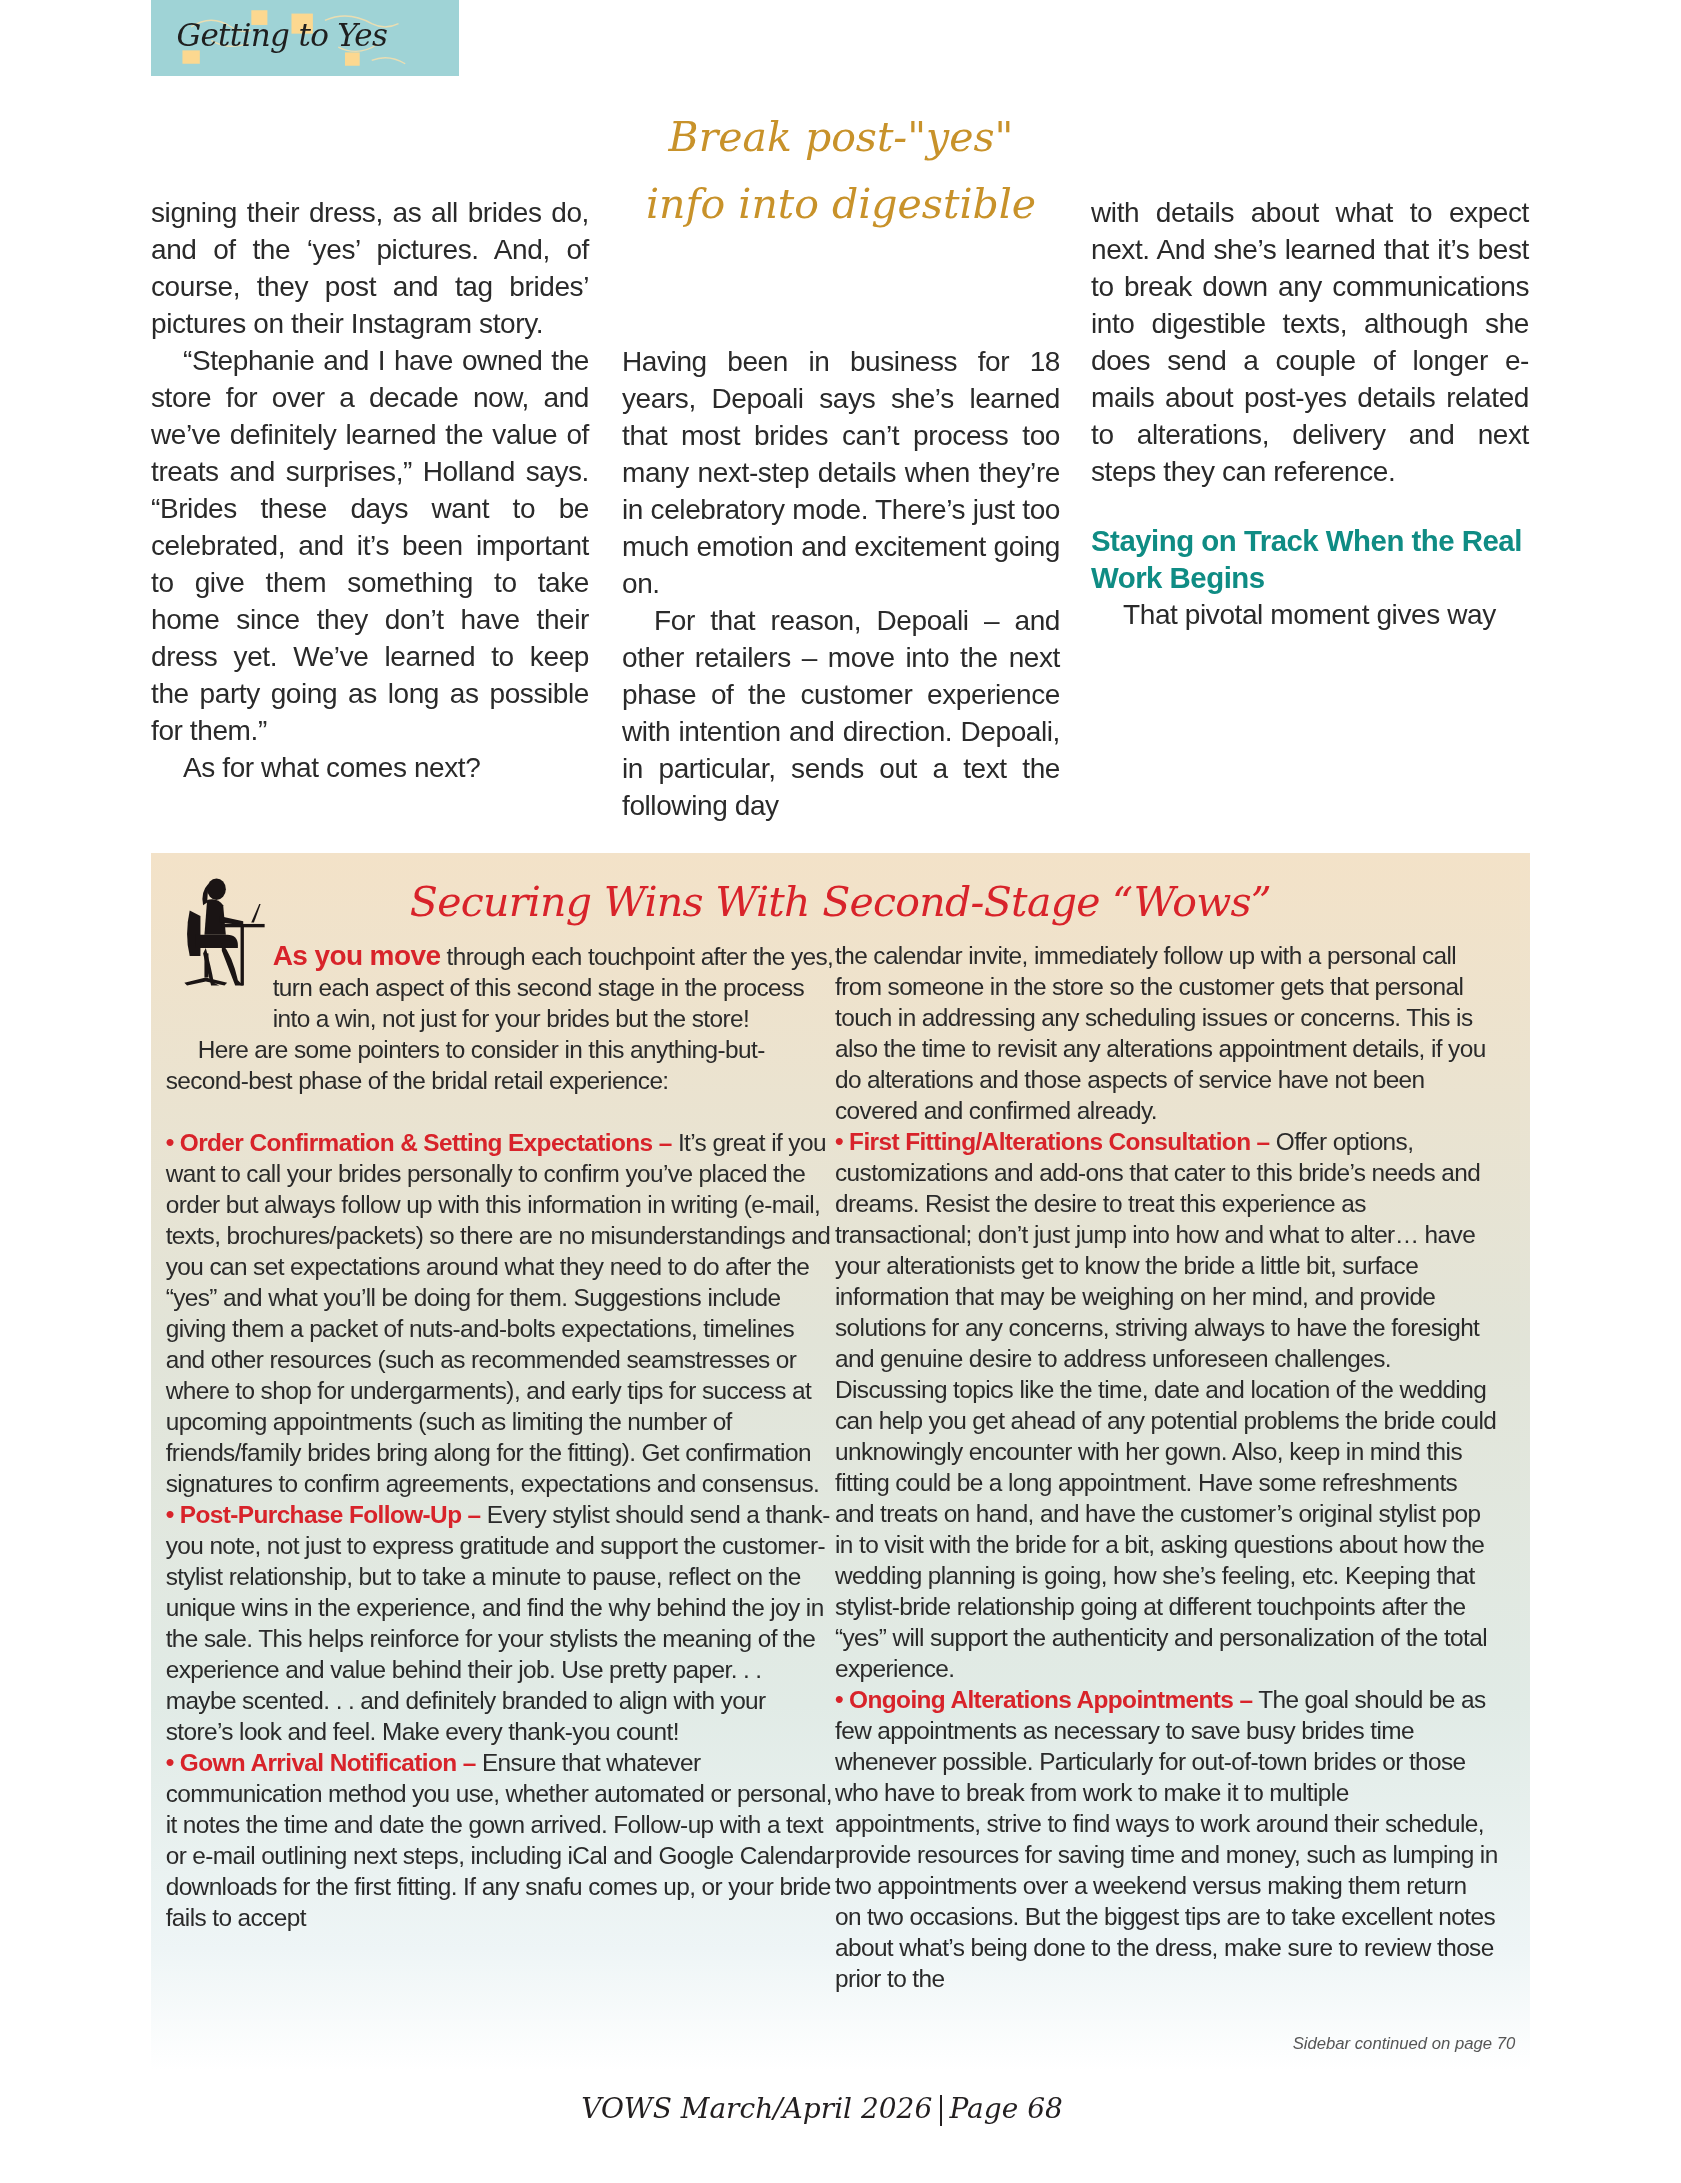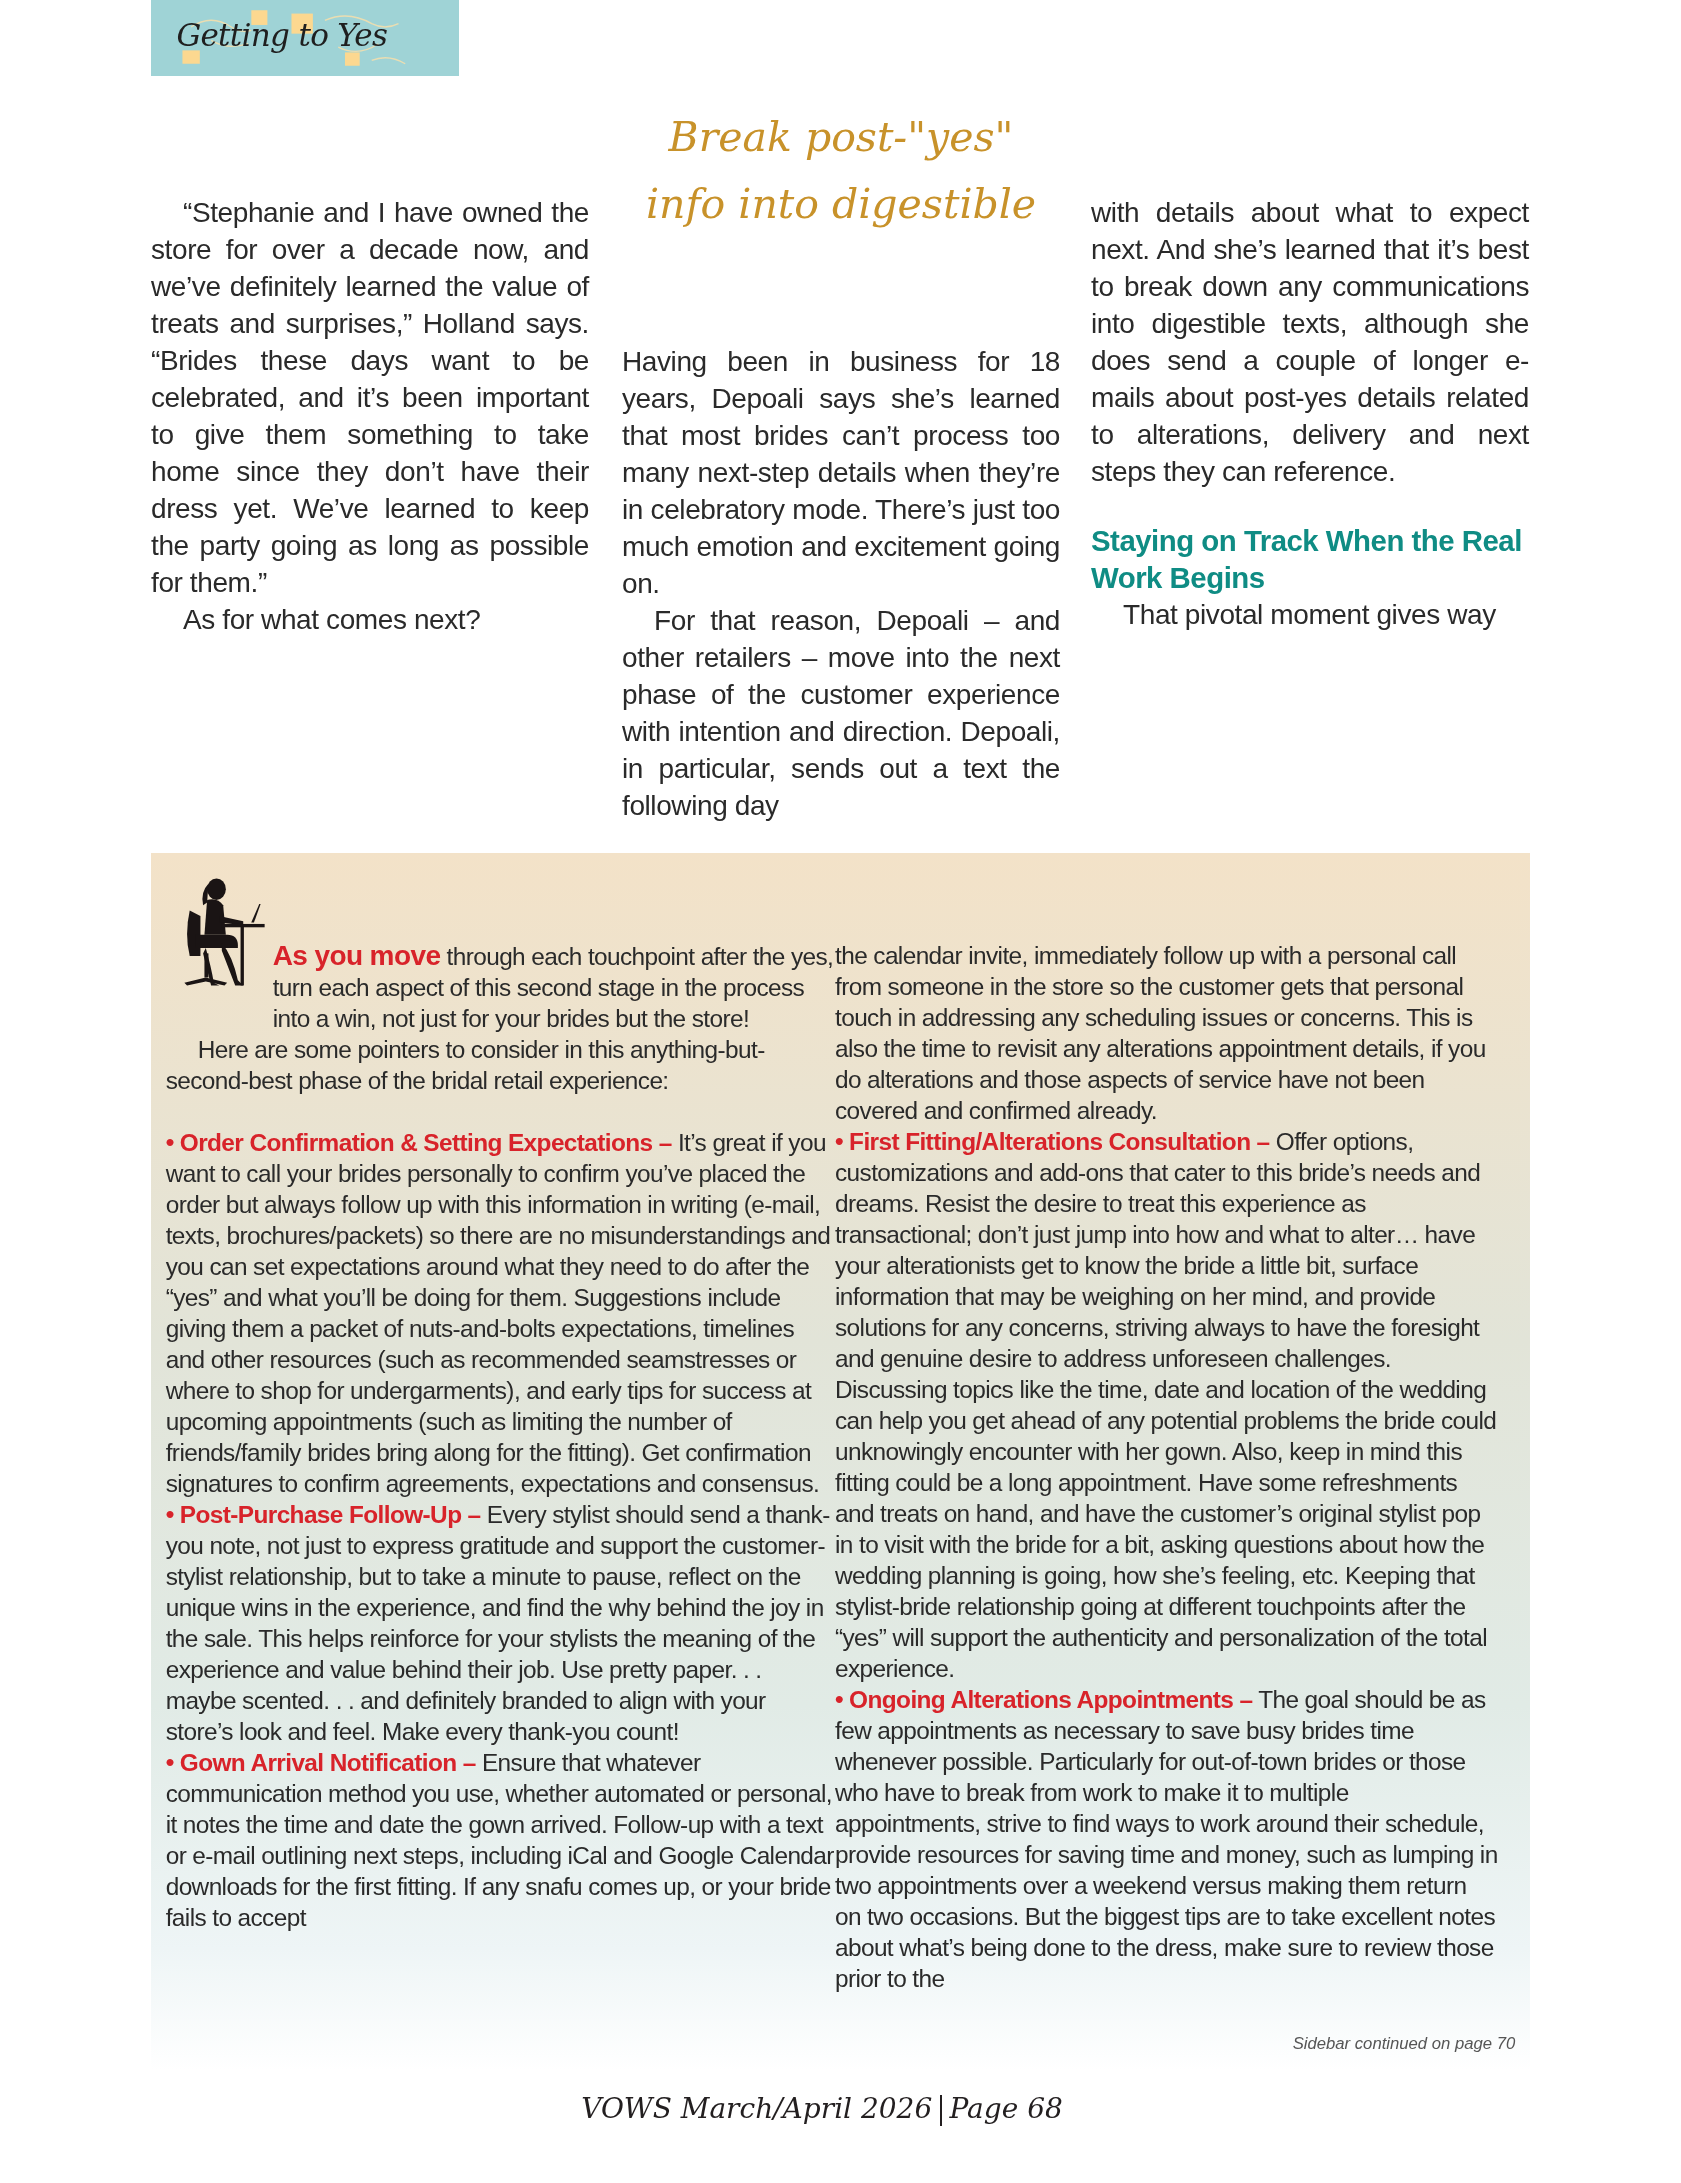--- a/index.html
+++ b/index.html
@@ -70,36 +70,38 @@
   </svg>
   <div class="banner-title">Getting to Yes</div>
 </div>
 
 <div class="pull-quote">
   <div>Break post-"yes"</div>
   <div>info into digestible</div>
 </div>
 
 <div class="col col1">
+  <p>signing their dress, as all brides do, and of the ‘yes’ pictures. And, of course, they post and tag brides’ pictures on their Instagram story.</p>
   <p class="ind">“Stephanie and I have owned the store for over a decade now, and we’ve definitely learned the value of treats and surprises,” Holland says. “Brides these days want to be celebrated, and it’s been important to give them something to take home since they don’t have their dress yet. We’ve learned to keep the party going as long as possible for them.”</p>
   <p class="ind">As for what comes next?</p>
 </div>
 
 <div class="col col2">
   <p>Having been in business for 18 years, Depoali says she’s learned that most brides can’t process too many next-step details when they’re in celebratory mode. There’s just too much emotion and excitement going on.</p>
   <p class="ind">For that reason, Depoali – and other retailers – move into the next phase of the customer experience with intention and direction. Depoali, in particular, sends out a text the following day</p>
 </div>
 
 <div class="col col3">
   <p>with details about what to expect next. And she’s learned that it’s best to break down any communications into digestible texts, although she does send a couple of longer e-mails about post-yes details related to alterations, delivery and next steps they can reference.</p>
   <p class="subhead">Staying on Track When the Real Work Begins</p>
   <p class="ind">That pivotal moment gives way</p>
 </div>
 
 <div class="sidebar">
+  <div class="sb-title">Securing Wins With Second-Stage “Wows”</div>
 
   <svg class="sb-icon" viewBox="0 0 80 100">
     <g fill="#1a1414">
       <ellipse cx="34" cy="12" rx="7" ry="8"></ellipse>
       <path d="M28 8 q-6 6 -4 16 l3 -2 z"></path>
       <path d="M27 20 q8 -2 12 4 l2 22 h-16 z"></path>
       <path d="M36 32 l18 4 v3 l-18 -2 z"></path>
       <rect x="38" y="38" width="32" height="2.5"></rect>
       <path d="M60 37 l6 -14 l1 0 l-5 14 z"></path>
       <rect x="52" y="40" width="2.5" height="44"></rect>

